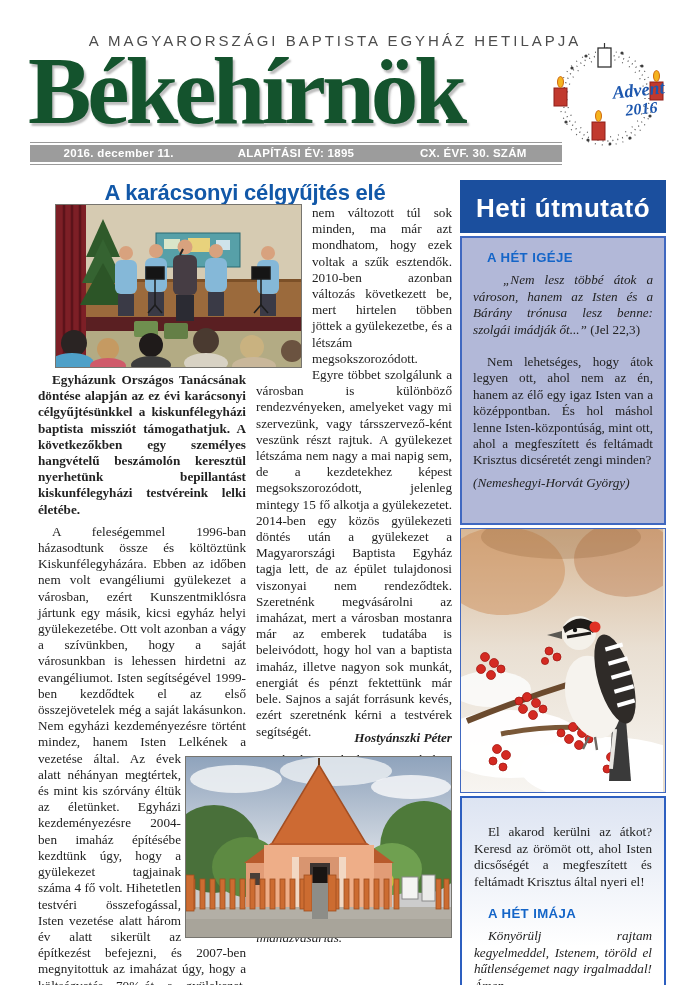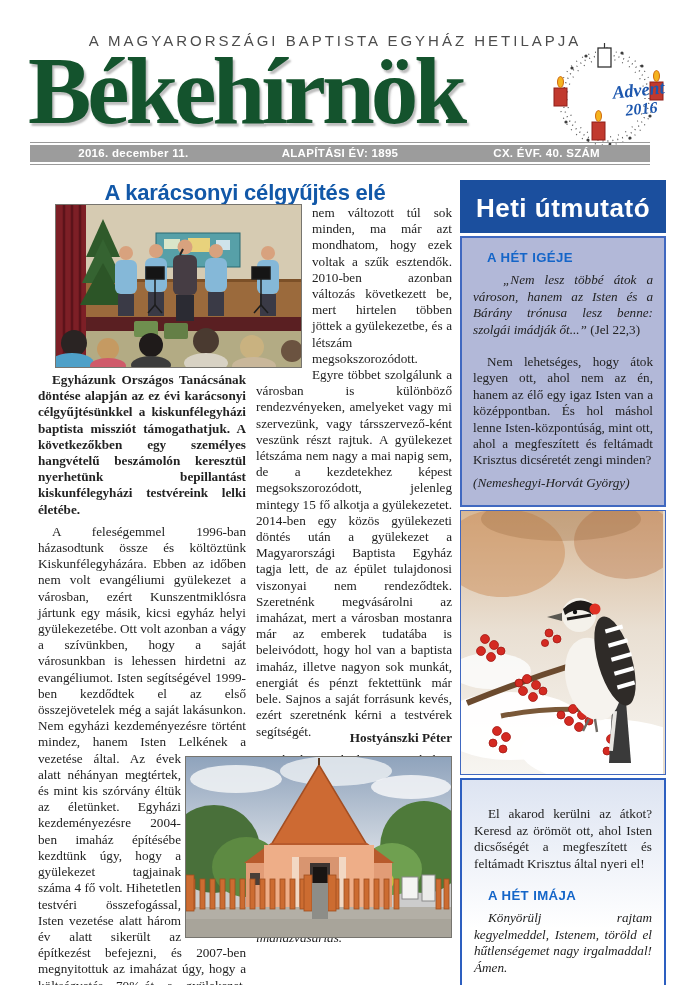--- a/index.html
+++ b/index.html
@@ -11,56 +11,56 @@
            font-family:"Liberation Sans",sans-serif;font-size:15px;letter-spacing:3px;
            color:#4d4d4d;}
   .logo{position:absolute;top:46px;left:28px;width:520px;
         font-family:"Liberation Serif",serif;font-weight:bold;font-size:95px;line-height:.95;
         letter-spacing:-4px;color:#14532d;text-shadow:2px 3px 2px rgba(70,70,70,.35);
         white-space:nowrap;}
   .wreath{position:absolute;top:40px;right:18px;width:152px;height:112px;}
   .advent-text{font-family:"Liberation Serif",serif;font-style:italic;font-weight:bold;
                fill:#1d57ae;}
 
-  .info-bar{position:absolute;top:142px;left:30px;width:620px;}
+  .info-bar{position:absolute;top:142px;left:30px;width:532px;}
   .info-rule{height:1px;background:#9a9a9a;}
   .info-strip{margin:2px 0;background:#9c9c9c;color:#fff;
               font-family:"Liberation Sans",sans-serif;font-weight:bold;font-size:11.5px;
               display:grid;grid-template-columns:1fr 1fr 1fr;padding:2px 0 3px;}
   .info-strip span{text-align:center;letter-spacing:.3px;}
 
   
   .article{position:absolute;left:38px;top:176px;width:414px;height:790px;}
   .headline{margin:4px;text-align:center;font-family:"Liberation Sans",sans-serif;
             font-weight:bold;font-size:22px;color:#1258a8;letter-spacing:-.2px;}
   .cols{position:absolute;left:0;top:29px;width:414px;display:flex;gap:10px;}
   .col1{width:208px;padding-top:167px;}
   .col2{width:196px;}
   .cols p{margin:0 0 6px 0;font-size:13.2px;line-height:16.2px;text-align:justify;
           overflow-wrap:break-word;}
   .indent{text-indent:14px;}
   .lead{font-weight:bold;}
   .f-push{float:right;width:0;height:383px;}
   .f-house{float:right;clear:right;width:65px;height:186px;}
   .f-photo{float:left;width:56px;height:166px;}
-  .byline{font-weight:bold;text-align:right;font-size:13.2px;line-height:16.2px;margin:-16.2px 0 6px 0;}
+  .byline{font-weight:bold;text-align:right;font-size:13.2px;line-height:16.2px;margin:-16.2px 0 6px 0;font-style:italic;}
   .italic{font-style:italic;}
 
   .photo-frame{position:absolute;border:1px solid #77756f;background:#ccc;overflow:hidden;}
   .people-photo{left:17px;top:28px;width:245px;height:162px;}
   .house-photo{left:147px;top:580px;width:265px;height:180px;}
   .photo-frame svg{display:block;}
 
   
   .sidebar{position:absolute;left:460px;top:180px;width:206px;}
   .sb-title{background:#1b4f9e;color:#fff;text-align:center;
             font-family:"Liberation Sans",sans-serif;font-weight:bold;font-size:26px;
             letter-spacing:.5px;padding:13px 0 9px;}
   .sb-box1{margin-top:3px;border:2px solid #4068c0;background:#b2b8d8;
-           padding:12px 11px 8px;min-height:222px;}
+           padding:12px 11px 26px;min-height:222px;}
   .sb-label{font-family:"Liberation Sans",sans-serif;font-weight:bold;font-size:13px;
             color:#1465c8;letter-spacing:.4px;text-indent:14px;margin:0 0 3px 0;}
   .sb-box1 p, .sb-box2 p{margin:0 0 6px 0;font-size:13.2px;line-height:16.4px;
             text-align:justify;}
   .sb-quote{font-style:italic;margin-left:16px;}
   .sb-author{text-align:left;font-style:italic;}
   .sb-gap{height:10px;}
   .bird-photo{margin-top:3px;border:1px solid #4068c0;height:263px;background:#e8ddcd;overflow:hidden;}
   .bird-photo svg{display:block;}
   .sb-box2{margin-top:3px;border:2px solid #2d5fc0;
@@ -113,21 +113,21 @@
     </g>
     <text class="advent-text" x="113" y="56" font-size="18" text-anchor="middle" transform="rotate(-6 113 56)"><tspan id="advent-word">Advent</tspan></text>
     <text class="advent-text" x="116" y="74" font-size="16" text-anchor="middle" transform="rotate(-6 116 74)"><tspan id="advent-year">2016</tspan></text>
   </svg>
 
   <div class="info-bar">
     <div class="info-rule"></div>
     <div class="info-strip">
       <span>2016. december 11.</span>
       <span>ALAPÍTÁSI ÉV: 1895</span>
-      <span>CX. ÉVF. 40. SZÁM</span>
+      <span>CX. ÉVF. 30. SZÁM</span>
     </div>
     <div class="info-rule"></div>
   </div>
 
   <div class="article">
     <h1 class="headline">A karácsonyi célgyűjtés elé</h1>
 
     <div class="photo-frame people-photo">
       <svg viewBox="0 0 245 162" width="245" height="162">
         <rect width="245" height="78" fill="#d6cbb2"></rect>

